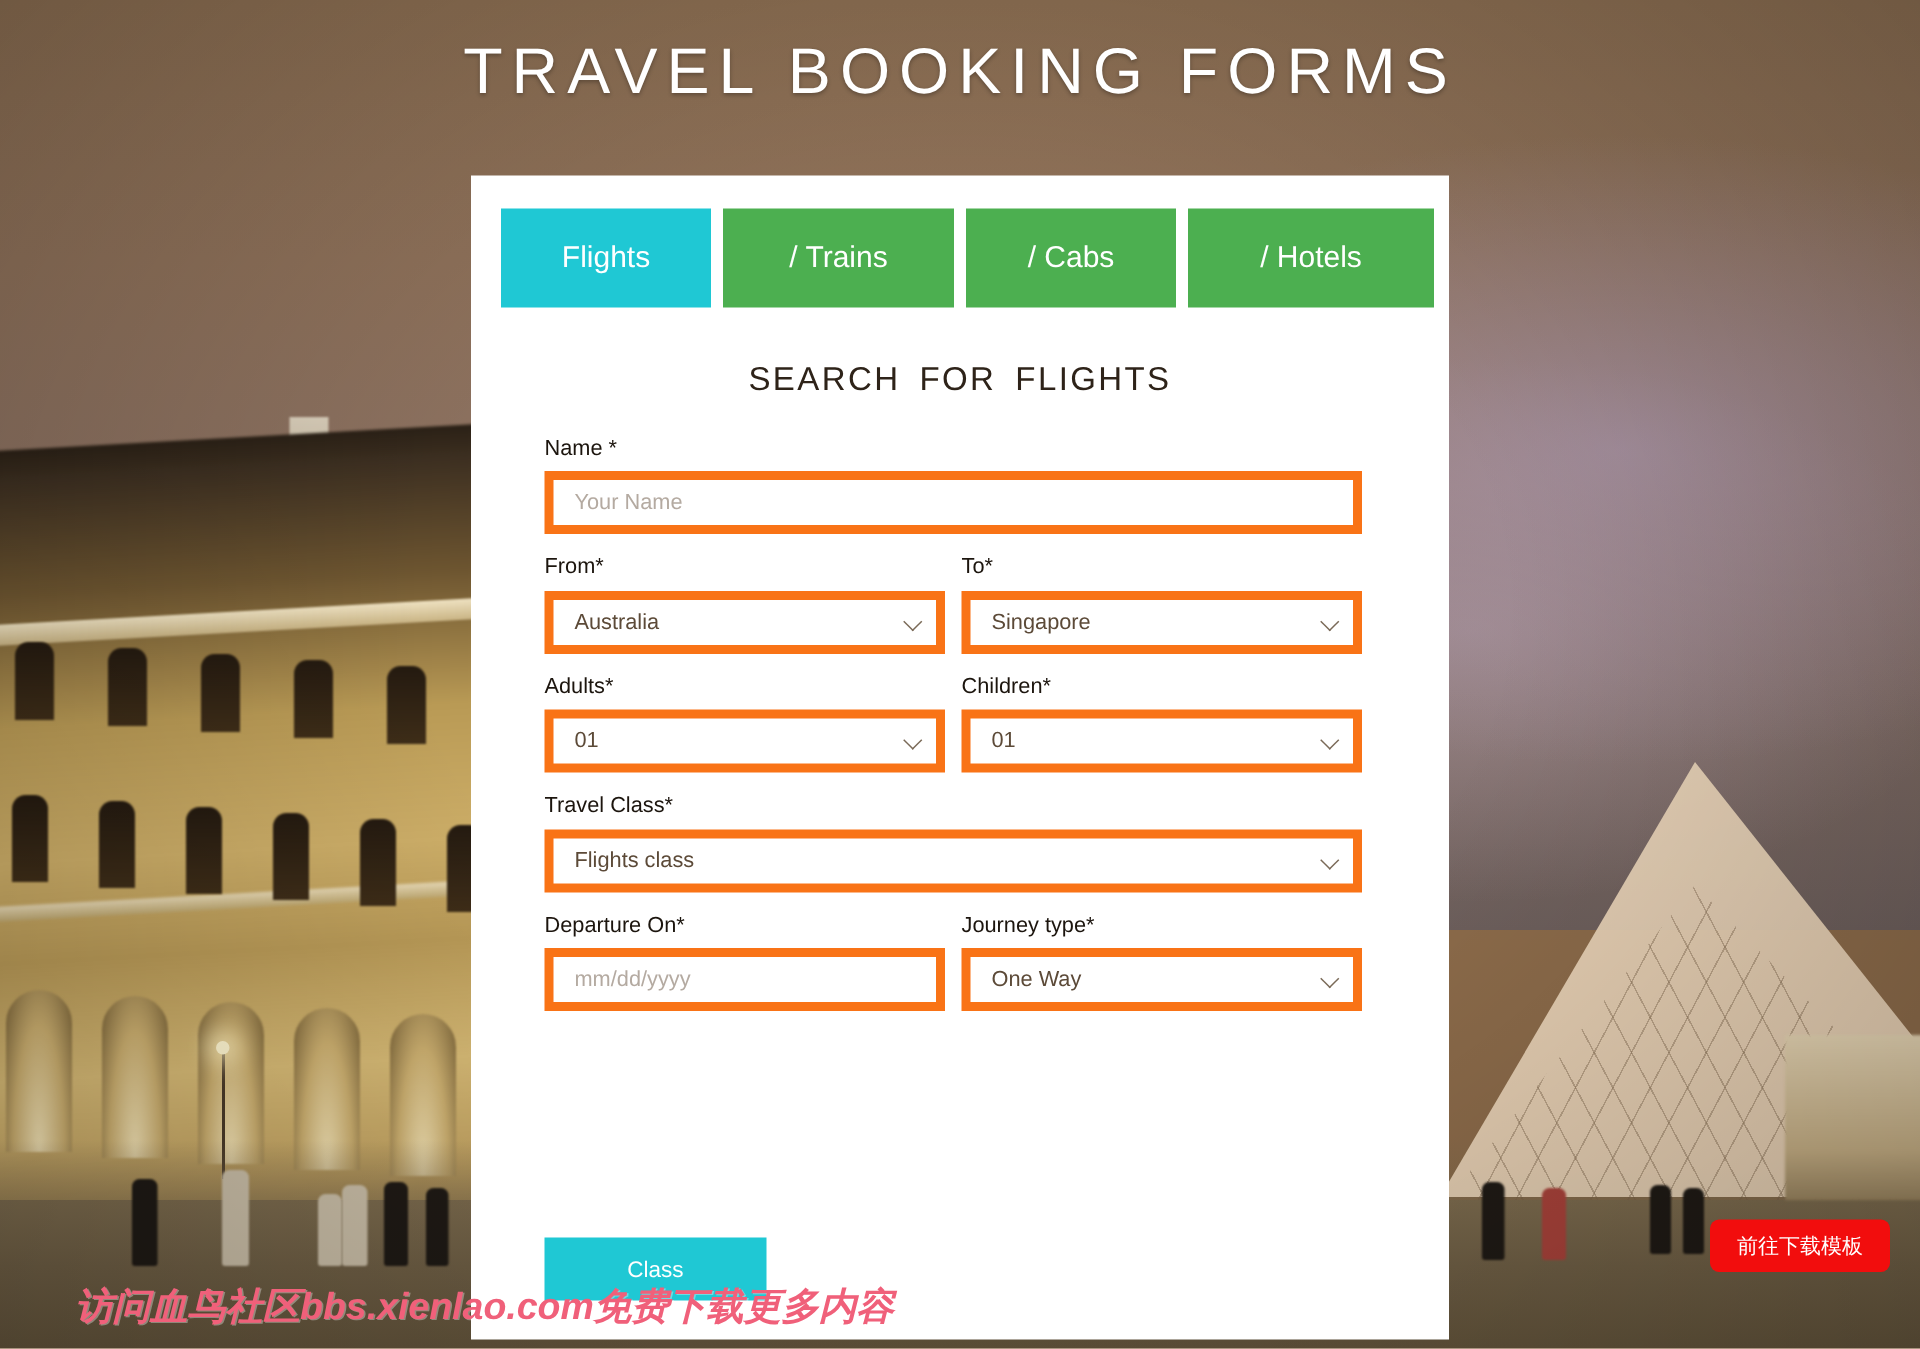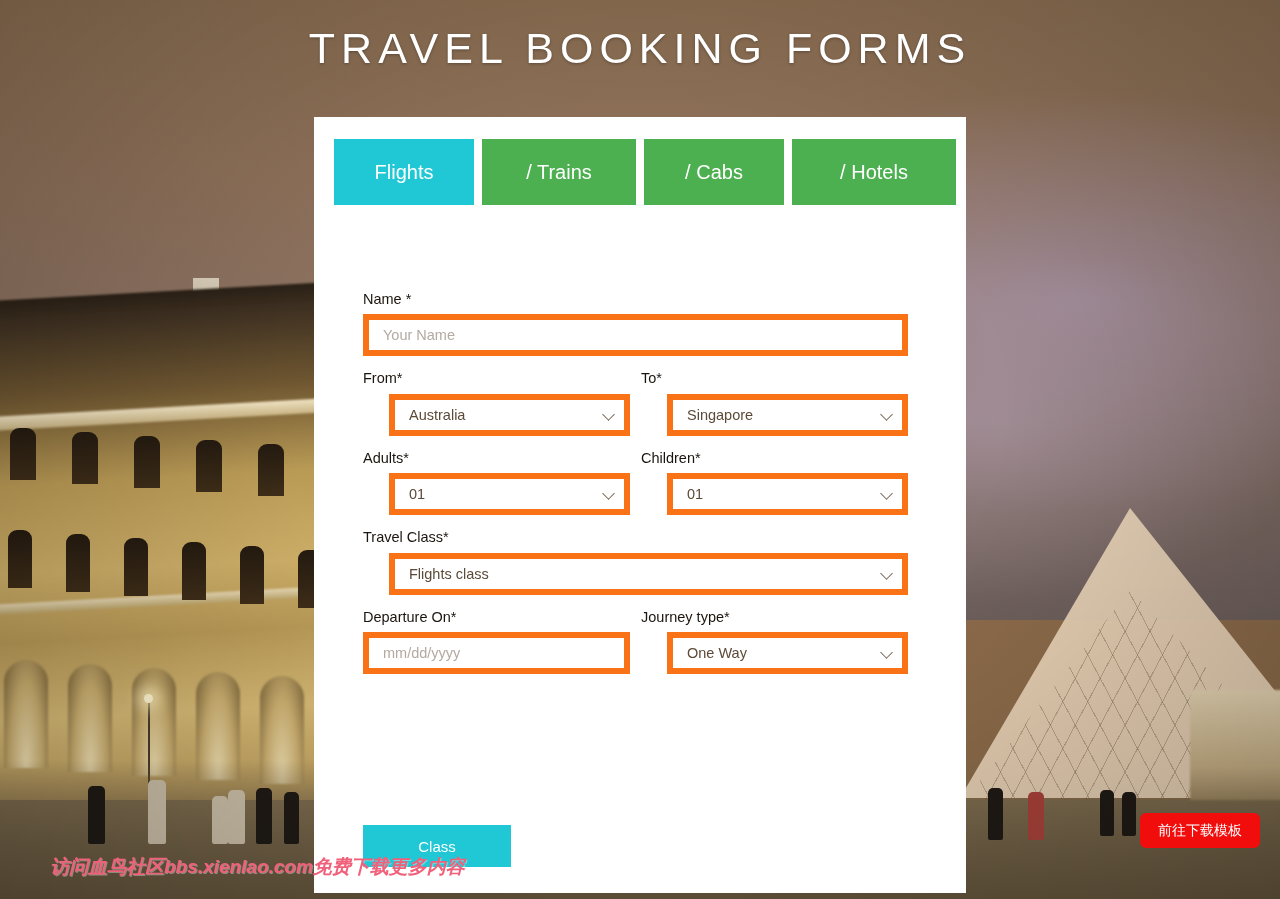--- a/index.html
+++ b/index.html
@@ -205,21 +205,21 @@
     background: #ffffff;
     display: flex; align-items: center;
     padding: 0 14px;
     font-size: 14.5px;
     color: #5c4a38;
     cursor: text;
     white-space: nowrap;
     overflow: hidden;
   }
   .ctl.placeholder { color: #b4aaa1; }
-  .ctl.select { cursor: pointer; padding-right: 30px; margin-left: 26px; }
+  .ctl.select { cursor: pointer; padding-right: 30px; }
   .chev {
     position: absolute; right: 11px; top: 50%;
     width: 9px; height: 9px;
     margin-top: -5px;
     border-right: 1.6px solid #7a6a58;
     border-bottom: 1.6px solid #7a6a58;
     transform: rotate(45deg);
   }
 
   
@@ -231,21 +231,21 @@
     border: none;
     font-family: "Liberation Sans", sans-serif;
     font-size: 15px;
     cursor: pointer;
     display: flex; align-items: center; justify-content: center;
   }
 
   
   .watermark {
     position: absolute; left: 50px; top: 854px;
-    font-size: 19px;
+    font-size: 25px;
     font-weight: bold;
     font-style: italic;
     color: #f0607a;
     letter-spacing: 0px;
     white-space: nowrap;
     text-shadow: 1px 1px 0 rgba(255,255,255,0.35);
     z-index: 40;
     pointer-events: none;
   }
   .download-badge {
@@ -333,20 +333,21 @@
 
   <div class="card">
 
     <div class="tabs">
       <div class="tab tab-0 active">Flights</div>
       <div class="tab tab-1">/ Trains</div>
       <div class="tab tab-3">/ Cabs</div>
       <div class="tab tab-2">/ Hotels</div>
     </div>
 
+    <div class="section-title">SEARCH  FOR  FLIGHTS</div>
 
     <div class="form">
 
       <div class="row">
         <div class="col col-full">
           <label class="field-label">Name *</label>
           <div class="ctl placeholder">Your Name</div>
         </div>
       </div>
 

